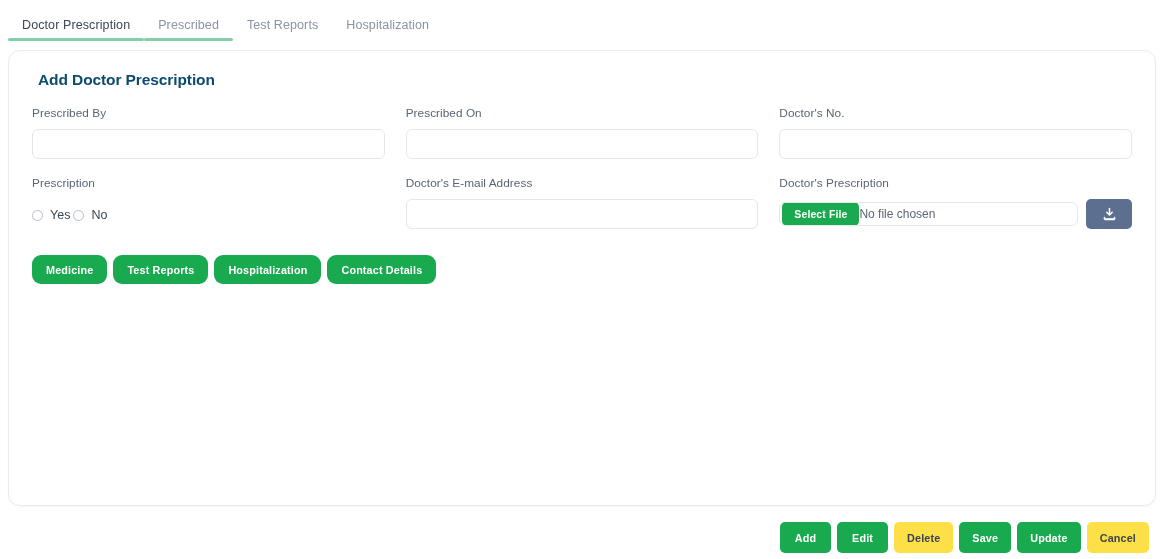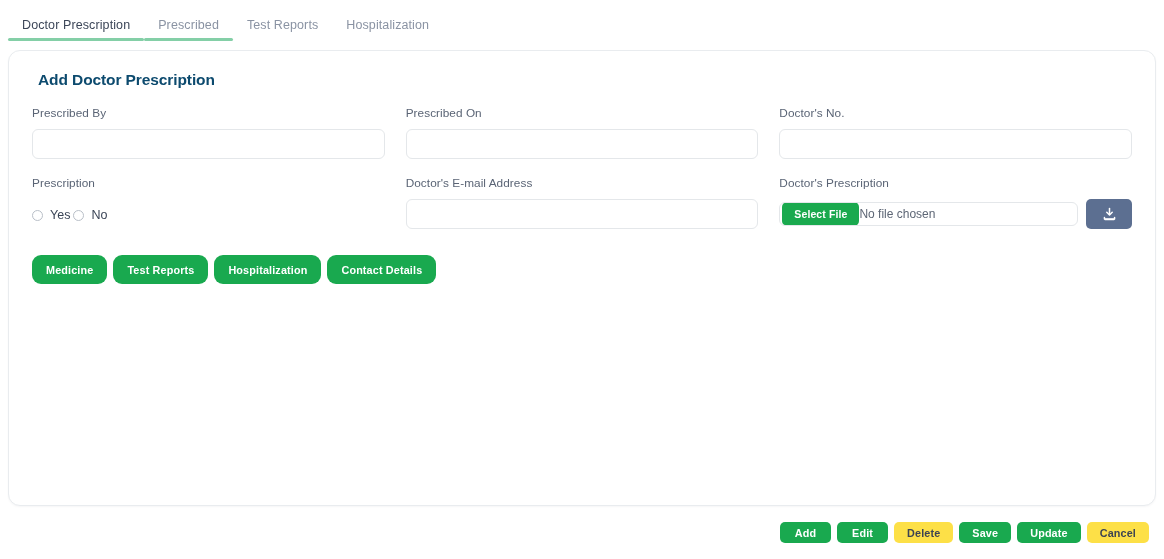--- a/index.html
+++ b/index.html
@@ -208,21 +208,21 @@
     position: absolute;
     left: 0;
     top: 522px;
     width: 1164px;
     display: flex;
     justify-content: flex-end;
     gap: 6px;
     padding-right: 15px;
   }
   .fbtn {
-    height: 21px;
+    height: 31px;
     min-width: 51px;
     border: none;
     border-radius: 5px;
     font-size: 10.8px;
     font-weight: bold;
     cursor: pointer;
     font-family: "Liberation Sans", sans-serif;
     letter-spacing: 0.15px;
     padding: 0 13px;
     white-space: nowrap;

